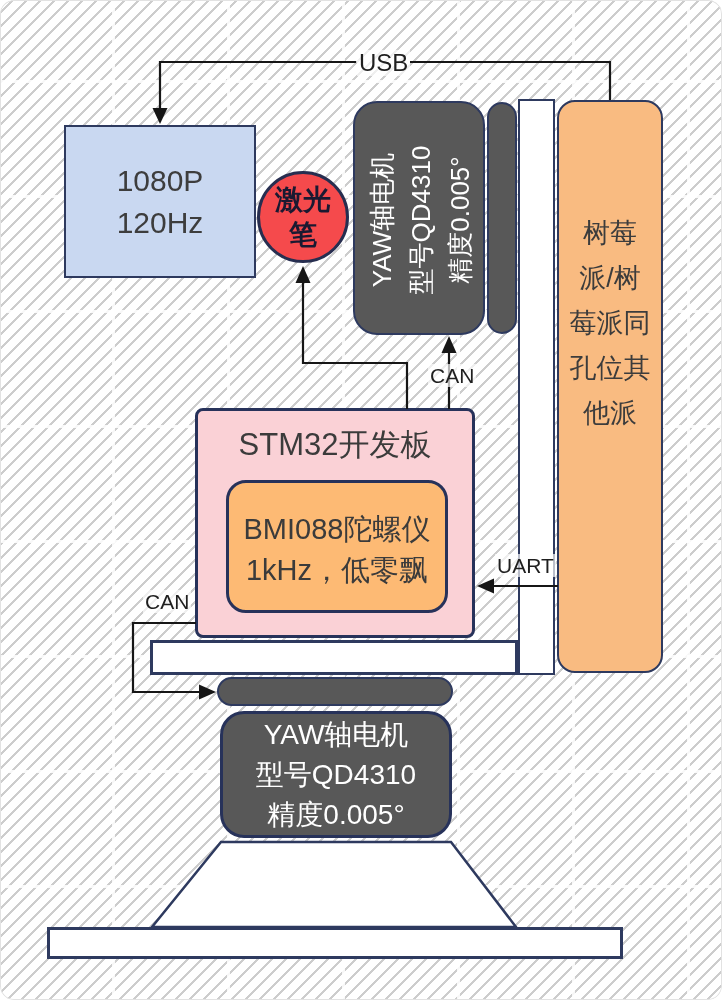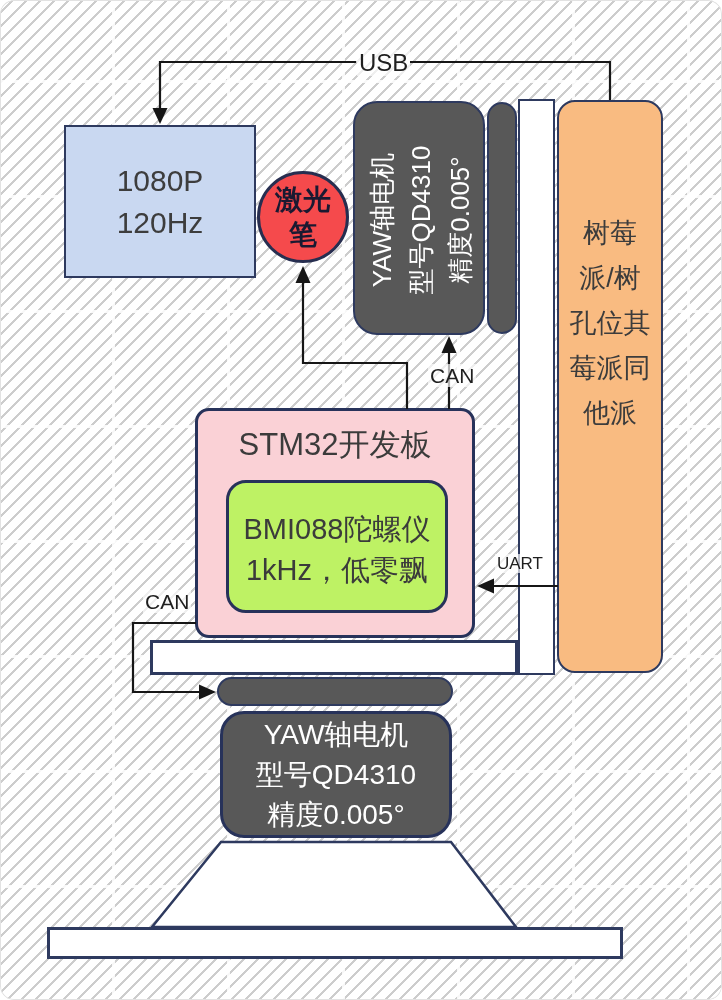--- a/index.html
+++ b/index.html
@@ -31,37 +31,37 @@
   .motor-top .vtext{position:absolute;left:-51px;top:51px;width:234px;height:132px;
         transform:rotate(-90deg);display:flex;flex-direction:column;justify-content:center;
         text-align:center;color:#ffffff;font-size:26px;line-height:39px;}
   .cap-right{left:487px;top:102px;width:30px;height:232px;background:#585858;
              border:2px solid #2e3a5f;border-radius:16px;}
   .pole{left:518px;top:99px;width:37px;height:576px;background:#ffffff;border:2px solid #2e3a5f;}
   .raspi{left:557px;top:100px;width:106px;height:573px;background:#f9bb81;
          border:2px solid #2e3a5f;border-radius:18px;justify-content:flex-start;
          padding-top:109px;color:#3c3c3c;font-size:27px;line-height:45px;}
   .stm32{left:195px;top:408px;width:280px;height:230px;background:#fad1d6;
-         border:3px solid #27325a;border-radius:14px;justify-content:flex-start;}
+         border:3px solid #27325a;border-radius:8px;justify-content:flex-start;}
   .stm32-title{margin-top:14px;color:#3b3b3b;font-size:31px;line-height:40px;}
-  .gyro{left:28px;top:69px;width:222px;height:133px;background:#bef264;position:absolute;
+  .gyro{left:28px;top:69px;width:222px;height:133px;background:#fdba74;position:absolute;
         border:3px solid #27325a;border-radius:20px;display:flex;flex-direction:column;
         justify-content:center;align-items:center;text-align:center;box-sizing:border-box;
         color:#3b3b3b;font-size:29px;line-height:41px;padding-top:6px;}
   .bar{left:150px;top:640px;width:368px;height:35px;background:#ffffff;border:3px solid #2e3a5f;}
   .cap-bottom{left:217px;top:677px;width:236px;height:29px;background:#585858;
               border:2px solid #2e3a5f;border-radius:15px;}
   .motor-bottom{left:220px;top:711px;width:232px;height:127px;background:#585858;
                 border:3px solid #27325a;border-radius:24px;color:#ffffff;
                 font-size:28px;line-height:40px;}
   .base-plate{left:47px;top:927px;width:576px;height:32px;background:#ffffff;border:3px solid #2e3a5f;}
 
   .lbl-usb{left:357px;top:50px;font-size:24px;}
   .lbl-can-top{left:428px;top:364px;font-size:21px;}
-  .lbl-uart{left:495px;top:554px;font-size:17px;}
+  .lbl-uart{left:495px;top:554px;font-size:21px;}
   .lbl-can-bottom{left:143px;top:590px;font-size:21px;}
 </style>
 </head>
 <body>
 
 <div class="page">
 
   <svg class="underlayer" width="722" height="1000">
     <polygon points="221,842 451,842 516,927 152,927" fill="#ffffff" stroke="#2e3a5f" stroke-width="2.5"></polygon>
   </svg>
@@ -85,22 +85,22 @@
       <span>YAW轴电机</span>
       <span>型号QD4310</span>
       <span>精度0.005°</span>
     </div>
   </div>
   <div class="node cap-right"></div>
 
   <div class="node raspi">
     <span>树莓</span>
     <span>派/树</span>
+    <span>莓派同</span>
     <span>孔位其</span>
-    <span>莓派同</span>
     <span>他派</span>
   </div>
 
   <div class="node stm32">
     <div class="stm32-title">STM32开发板</div>
     <div class="gyro">
       <span>BMI088陀螺仪</span>
       <span>1kHz，低零飘</span>
     </div>
   </div>

